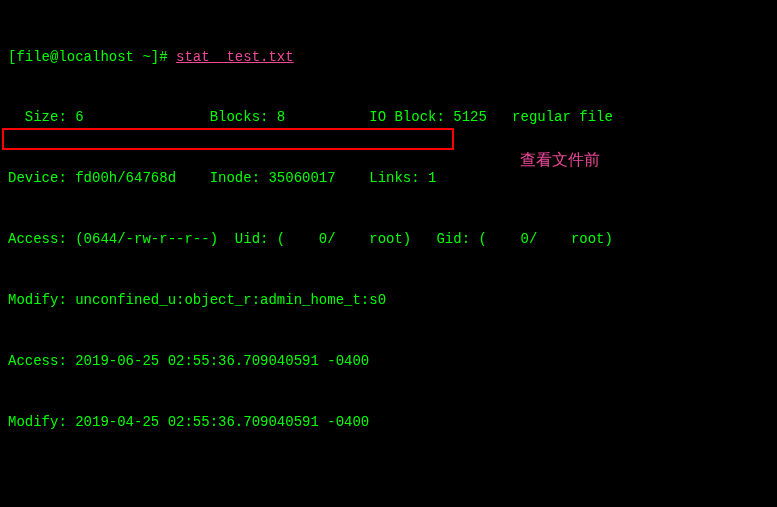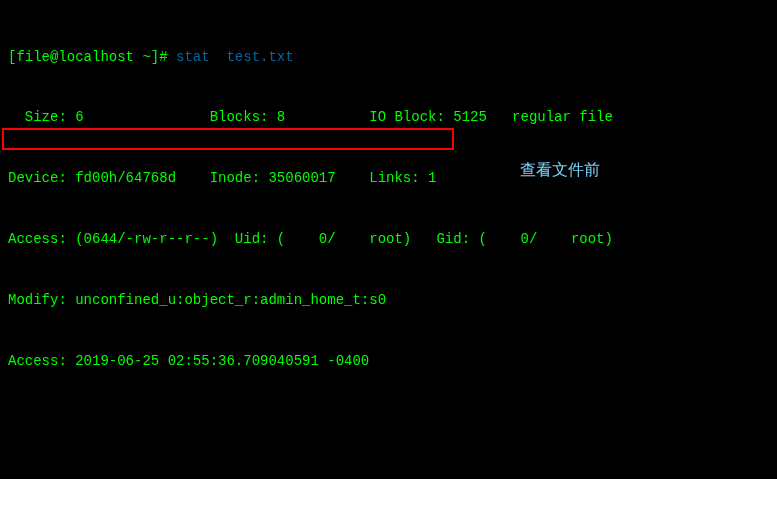--- a/index.html
+++ b/index.html
@@ -21,43 +21,44 @@
       position: relative;
       white-space: pre;
     }
     .terminal.first {
       margin-bottom: 4px;
     }
     .line {
       position: relative;
     }
     .white {
-      color: #0369a1;
+      color: #ec4899;
+      text-decoration: underline;
     }
     .red-box {
       border: 2px solid #ff0000;
       position: absolute;
       pointer-events: none;
     }
     .annotation {
       position: absolute;
-      color: #7dd3fc;
+      color: #ec4899;
       font-family: "Microsoft YaHei", "SimSun", sans-serif;
       font-size: 16px;
       white-space: nowrap;
-      margin-top: 10px;
     }
   </style>
 </head>
 <body>
 
 <div class="terminal first">
   <div class="line"><span>[file@localhost ~]# </span><span class="white">stat  test.txt</span></div>
   <div class="line">  Size: 6               Blocks: 8          IO Block: 5125   regular file</div>
   <div class="line">Device: fd00h/64768d    Inode: 35060017    Links: 1</div>
   <div class="line">Access: (0644/-rw-r--r--)  Uid: (    0/    root)   Gid: (    0/    root)</div>
   <div class="line">Modify: unconfined_u:object_r:admin_home_t:s0</div>
   <div class="line">Access: 2019-06-25 02:55:36.709040591 -0400</div>
+  <div class="line">Modify: 2019-04-25 02:55:36.709040591 -0400</div>
   
   
   <div class="red-box" style="left:2px; top:128px; width:452px; height:22px;"></div>
   <div class="annotation" style="left:520px; top:148px;">查看文件前</div>
 </div>
 
 </body></html>

